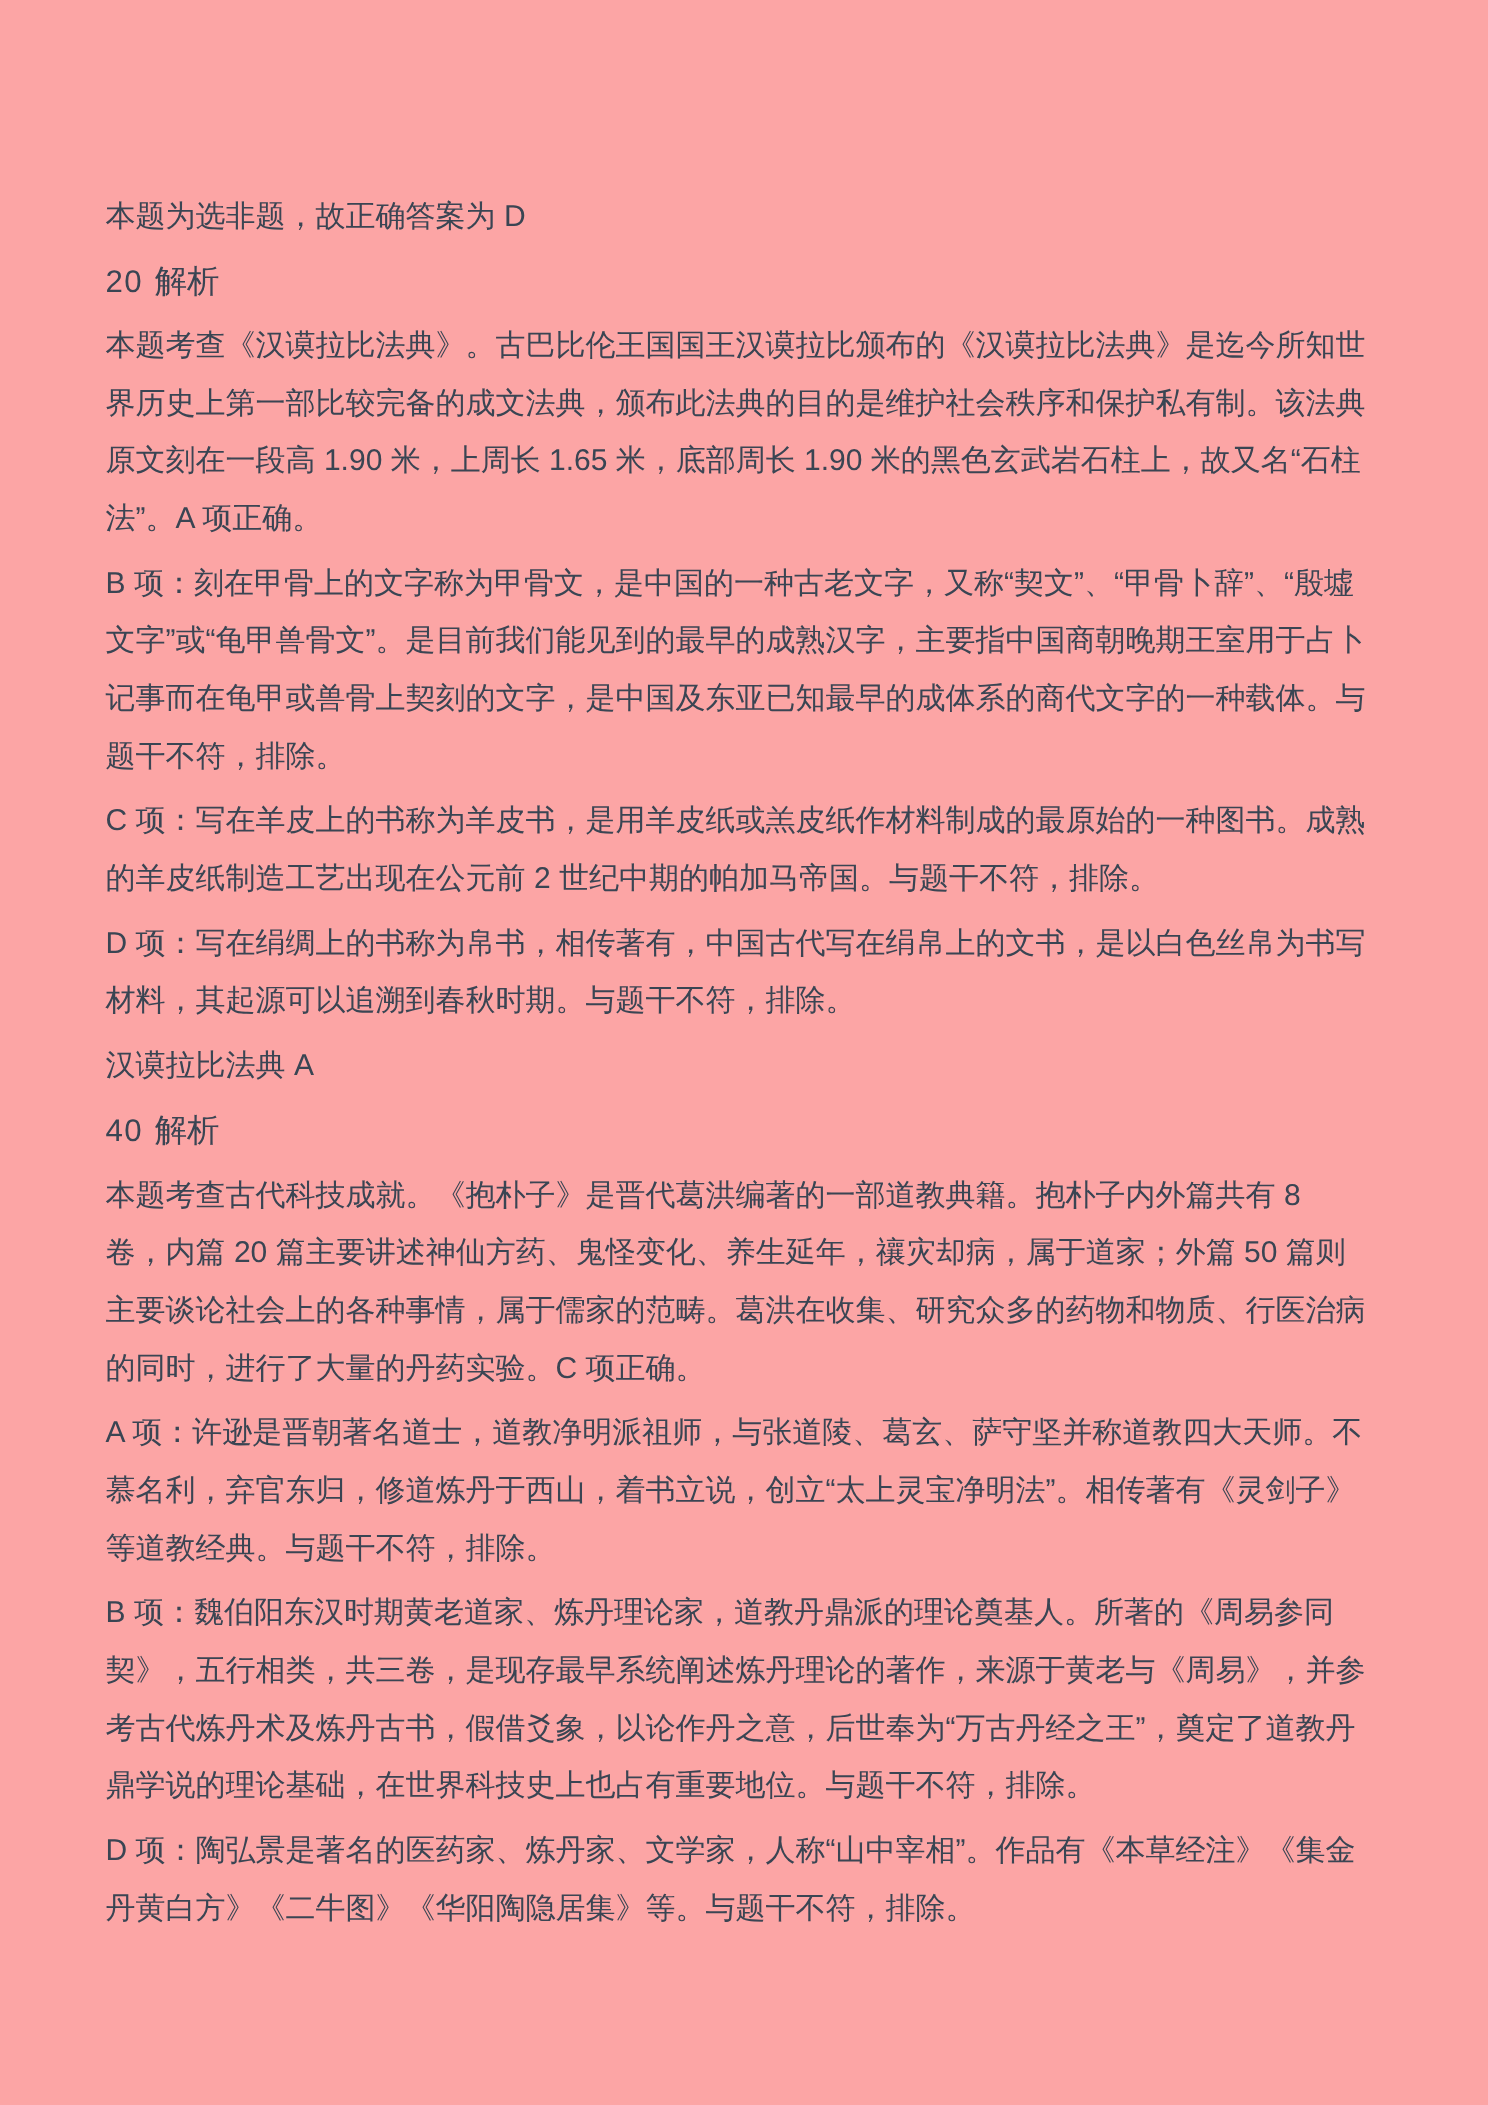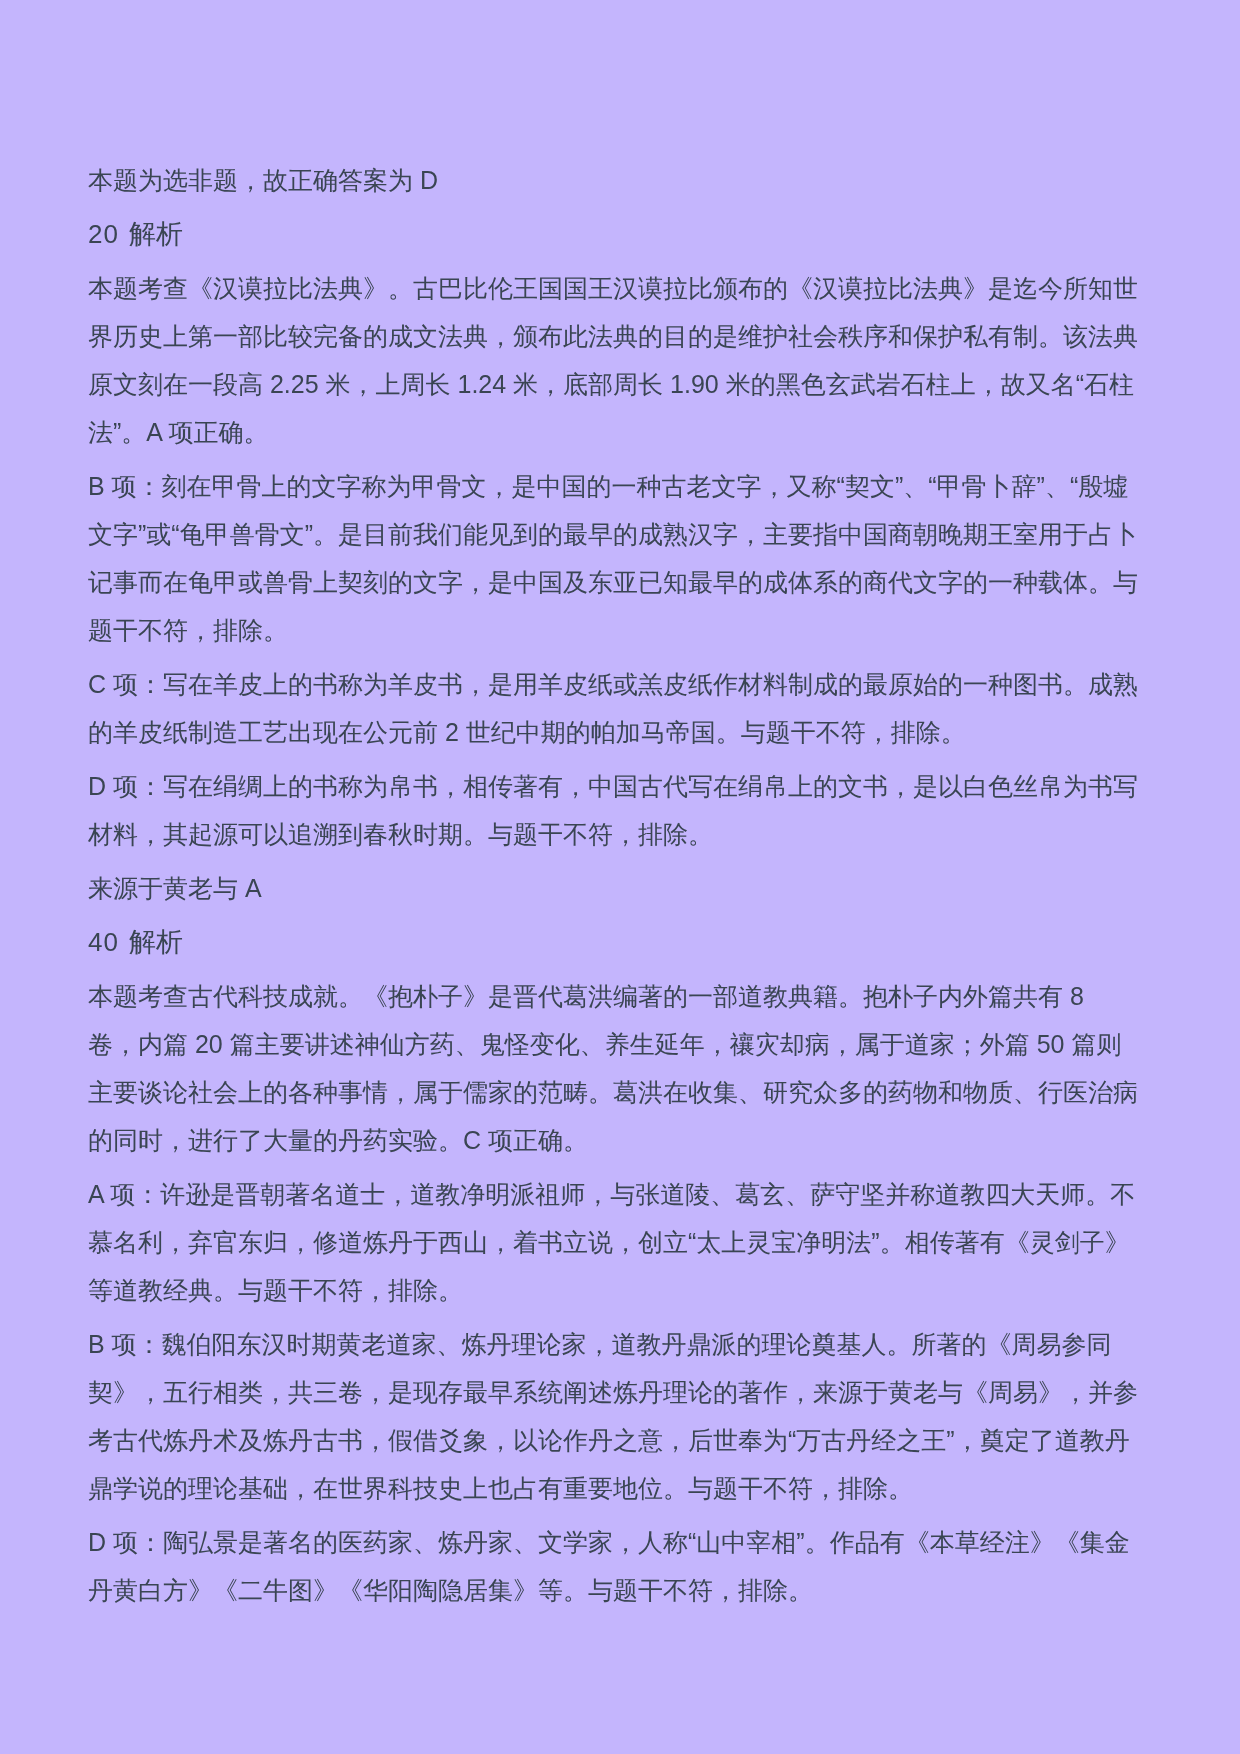--- a/index.html
+++ b/index.html
@@ -9,21 +9,21 @@
   }
   body {
     width: 1240px;
     height: 1754px;
     overflow: hidden;
   }
   .page {
     box-sizing: border-box;
     width: 1240px;
     height: 1754px;
-    background: #c4b5fd;
+    background: #fca5a5;
     padding: 156px 100px 60px 88px;
     color: var(--text-color, #3a4553);
     font-family: "Liberation Sans", "DejaVu Sans", sans-serif;
   }
   .para {
     font-size: 25px;
     line-height: 48px;
     margin: 0 0 6px 0;
     word-break: break-all;
     text-align: left;
@@ -48,29 +48,29 @@
 <body>
 
 <div class="page">
 
   <p class="para">本题为选非题，故正确答案为 D</p>
 
   <h2 class="section-heading">
     <span class="section-num">20</span><span class="section-title">解析</span>
   </h2>
 
-  <p class="para">本题考查《汉谟拉比法典》。古巴比伦王国国王汉谟拉比颁布的《汉谟拉比法典》是迄今所知世界历史上第一部比较完备的成文法典，颁布此法典的目的是维护社会秩序和保护私有制。该法典原文刻在一段高 2.25 米，上周长 1.24 米，底部周长 1.90 米的黑色玄武岩石柱上，故又名“石柱法”。A 项正确。</p>
+  <p class="para">本题考查《汉谟拉比法典》。古巴比伦王国国王汉谟拉比颁布的《汉谟拉比法典》是迄今所知世界历史上第一部比较完备的成文法典，颁布此法典的目的是维护社会秩序和保护私有制。该法典原文刻在一段高 1.90 米，上周长 1.65 米，底部周长 1.90 米的黑色玄武岩石柱上，故又名“石柱法”。A 项正确。</p>
 
   <p class="para">B 项：刻在甲骨上的文字称为甲骨文，是中国的一种古老文字，又称“契文”、“甲骨卜辞”、“殷墟文字”或“龟甲兽骨文”。是目前我们能见到的最早的成熟汉字，主要指中国商朝晚期王室用于占卜记事而在龟甲或兽骨上契刻的文字，是中国及东亚已知最早的成体系的商代文字的一种载体。与题干不符，排除。</p>
 
   <p class="para">C 项：写在羊皮上的书称为羊皮书，是用羊皮纸或羔皮纸作材料制成的最原始的一种图书。成熟的羊皮纸制造工艺出现在公元前 2 世纪中期的帕加马帝国。与题干不符，排除。</p>
 
   <p class="para">D 项：写在绢绸上的书称为帛书，相传著有，中国古代写在绢帛上的文书，是以白色丝帛为书写材料，其起源可以追溯到春秋时期。与题干不符，排除。</p>
 
-  <p class="para">来源于黄老与 A</p>
+  <p class="para">汉谟拉比法典 A</p>
 
   <h2 class="section-heading">
     <span class="section-num">40</span><span class="section-title">解析</span>
   </h2>
 
   <p class="para">本题考查古代科技成就。《抱朴子》是晋代葛洪编著的一部道教典籍。抱朴子内外篇共有 8 卷，内篇 20 篇主要讲述神仙方药、鬼怪变化、养生延年，禳灾却病，属于道家；外篇 50 篇则主要谈论社会上的各种事情，属于儒家的范畴。葛洪在收集、研究众多的药物和物质、行医治病的同时，进行了大量的丹药实验。C 项正确。</p>
 
   <p class="para">A 项：许逊是晋朝著名道士，道教净明派祖师，与张道陵、葛玄、萨守坚并称道教四大天师。不慕名利，弃官东归，修道炼丹于西山，着书立说，创立“太上灵宝净明法”。相传著有《灵剑子》等道教经典。与题干不符，排除。</p>
 
   <p class="para">B 项：魏伯阳东汉时期黄老道家、炼丹理论家，道教丹鼎派的理论奠基人。所著的《周易参同契》，五行相类，共三卷，是现存最早系统阐述炼丹理论的著作，来源于黄老与《周易》，并参考古代炼丹术及炼丹古书，假借爻象，以论作丹之意，后世奉为“万古丹经之王”，奠定了道教丹鼎学说的理论基础，在世界科技史上也占有重要地位。与题干不符，排除。</p>

